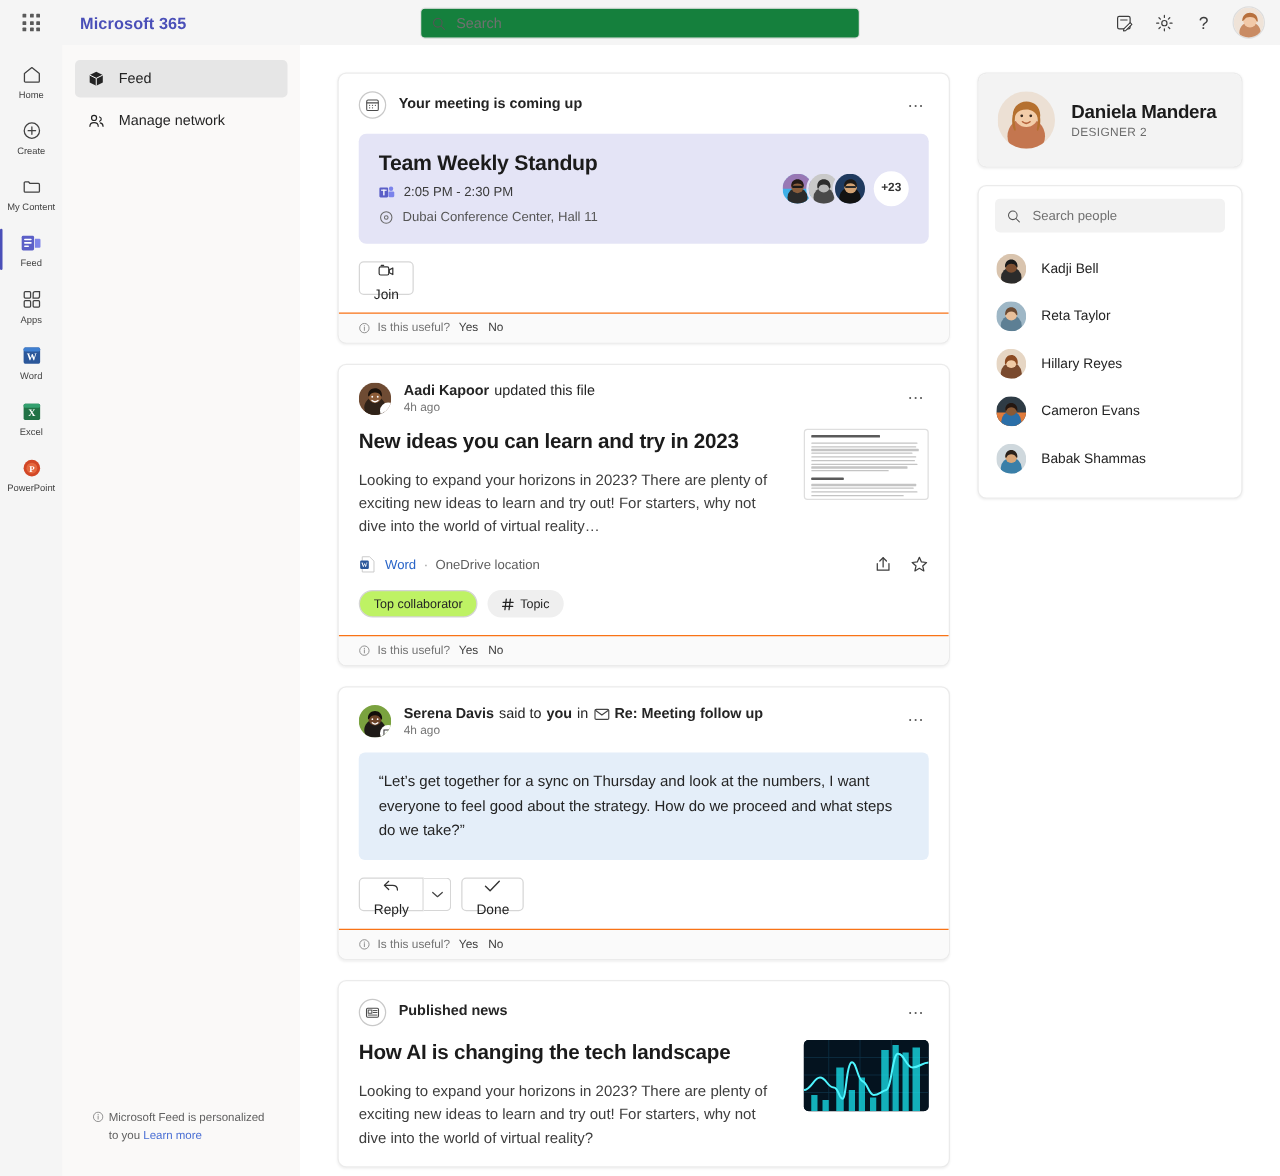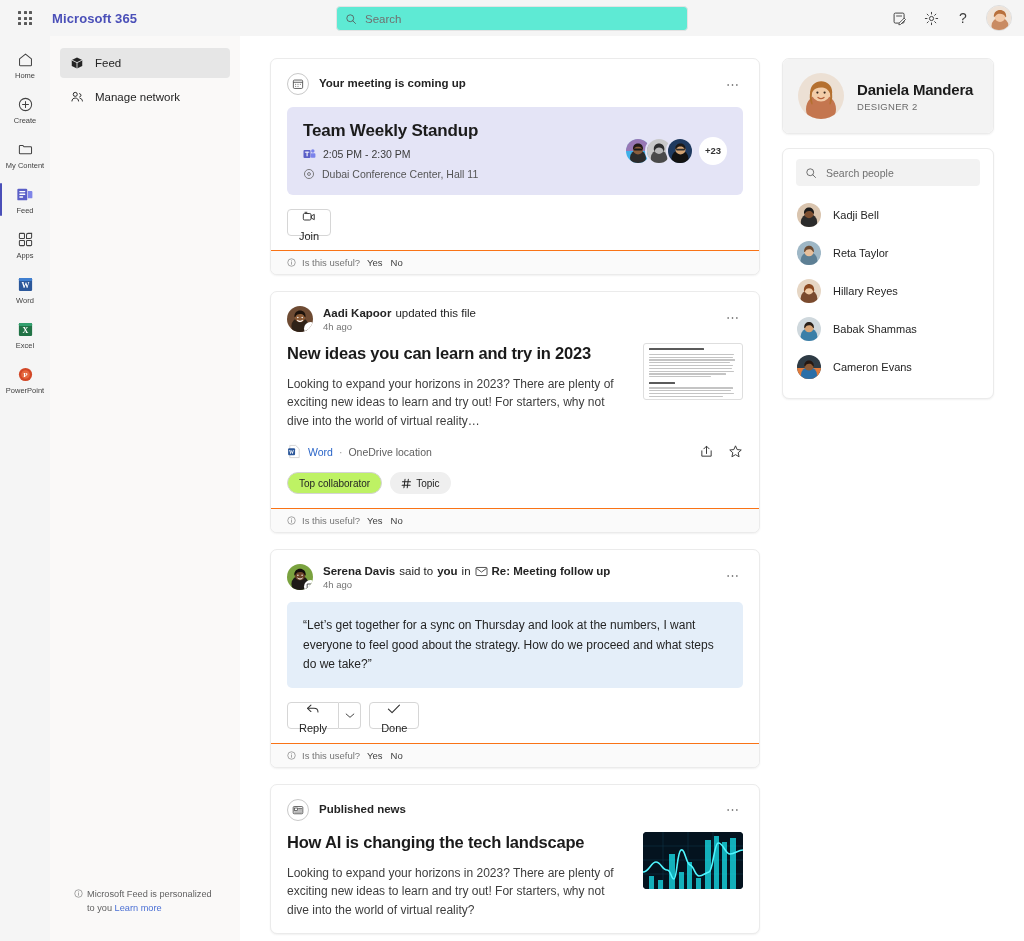--- a/index.html
+++ b/index.html
@@ -20,28 +20,28 @@
     padding: 0 10px;
     position: relative;
   }
   .waffle {
     width: 30px; height: 30px; display: flex; align-items: center; justify-content: center;
     cursor: pointer; border-radius: 4px;
   }
   .waffle-grid { display: grid; grid-template-columns: repeat(3, 3px); grid-template-rows: repeat(3, 3px); gap: 2.2px; }
   .waffle-grid i { display: block; width: 3px; height: 3px; background: #5a5a5a; border-radius: 0.5px; }
   .brand {
-    font-size: 13px; font-weight: 600; color: #4a4fb8; margin-left: 12px; letter-spacing: .1px;
+    font-size: 13px; font-weight: 600; color: #4a4fb8; margin-left: 24px; letter-spacing: .1px;
     cursor: pointer;
   }
   .search-wrap {
     position: absolute; left: 336px; top: 6px; width: 352px; height: 25px;
   }
   .search-box {
-    width: 100%; height: 100%; background: #5eead4; border: 1px solid #e3e3e3; border-radius: 4px;
+    width: 100%; height: 100%; background: #15803d; border: 1px solid #e3e3e3; border-radius: 4px;
     display: flex; align-items: center; padding: 0 8px; gap: 8px;
   }
   .search-box input {
     border: none; outline: none; background: transparent; font-size: 11.5px;
     font-family: "Liberation Sans", sans-serif; color: #242424; width: 100%;
   }
   .search-box input::placeholder { color: #707070; }
   .header-right {
     margin-left: auto; display: flex; align-items: center; gap: 2px; padding-right: 2px;
   }
@@ -852,41 +852,41 @@
                   <circle cx="12" cy="10.8" r="4.6" fill="#f0cba6"></circle>
                   <path d="M6.9 11c0-3.8 2.4-6 5.1-6s5.2 2.1 5.2 5.8c0 2.2-.8 2.4-1.3 1.1-.7-2-2-2.7-3.9-2.7s-3.2.7-3.9 2.6c-.5 1.3-1.2 1.2-1.2-.8Z" fill="#8c4a22"></path>
                 </svg>
               </div>
               <div class="pname">Hillary Reyes</div>
             </div>
 
             <div class="person-row">
               <div class="pav">
                 <svg width="24" height="24" viewBox="0 0 24 24">
-                  <rect width="24" height="24" fill="#cfd8dd"></rect>
-                  <circle cx="12" cy="19.5" r="8.4" fill="#3a7fa8"></circle>
-                  <circle cx="12" cy="10.6" r="4.7" fill="#d9a678"></circle>
-                  <path d="M7.2 10.4c0-3.4 2.2-5.4 4.8-5.4s4.9 2 4.9 5.2c0 1.3-.6 1.2-1.1.3-.8-1.6-1.9-2.2-3.8-2.2-1.7 0-3 .7-3.6 2.2-.5 1-1.2.8-1.2-.1Z" fill="#2b211a"></path>
-                </svg>
-              </div>
-              <div class="pname">Babak Shammas</div>
-            </div>
-
-            <div class="person-row">
-              <div class="pav">
-                <svg width="24" height="24" viewBox="0 0 24 24">
                   <rect width="24" height="24" fill="#2e3b45"></rect>
                   <rect x="0" y="13" width="24" height="11" fill="#e07b3c"></rect>
                   <circle cx="12" cy="20" r="8" fill="#2b6fa8"></circle>
                   <circle cx="12" cy="11" r="4.6" fill="#8a5a36"></circle>
                   <path d="M7.2 10.8c0-3.4 2.2-5.4 4.8-5.4s4.9 2 4.9 5.2c0 1.4-.6 1.2-1.1.3-.8-1.6-1.9-2.2-3.8-2.2-1.7 0-3 .7-3.6 2.2-.5 1-1.2.8-1.2-.1Z" fill="#241711"></path>
                 </svg>
               </div>
               <div class="pname">Cameron Evans</div>
             </div>
 
+            <div class="person-row">
+              <div class="pav">
+                <svg width="24" height="24" viewBox="0 0 24 24">
+                  <rect width="24" height="24" fill="#cfd8dd"></rect>
+                  <circle cx="12" cy="19.5" r="8.4" fill="#3a7fa8"></circle>
+                  <circle cx="12" cy="10.6" r="4.7" fill="#d9a678"></circle>
+                  <path d="M7.2 10.4c0-3.4 2.2-5.4 4.8-5.4s4.9 2 4.9 5.2c0 1.3-.6 1.2-1.1.3-.8-1.6-1.9-2.2-3.8-2.2-1.7 0-3 .7-3.6 2.2-.5 1-1.2.8-1.2-.1Z" fill="#2b211a"></path>
+                </svg>
+              </div>
+              <div class="pname">Babak Shammas</div>
+            </div>
+
           </div>
         </div>
 
       </div>
     </div>
   </div>
 </div>
 
 </body></html>

